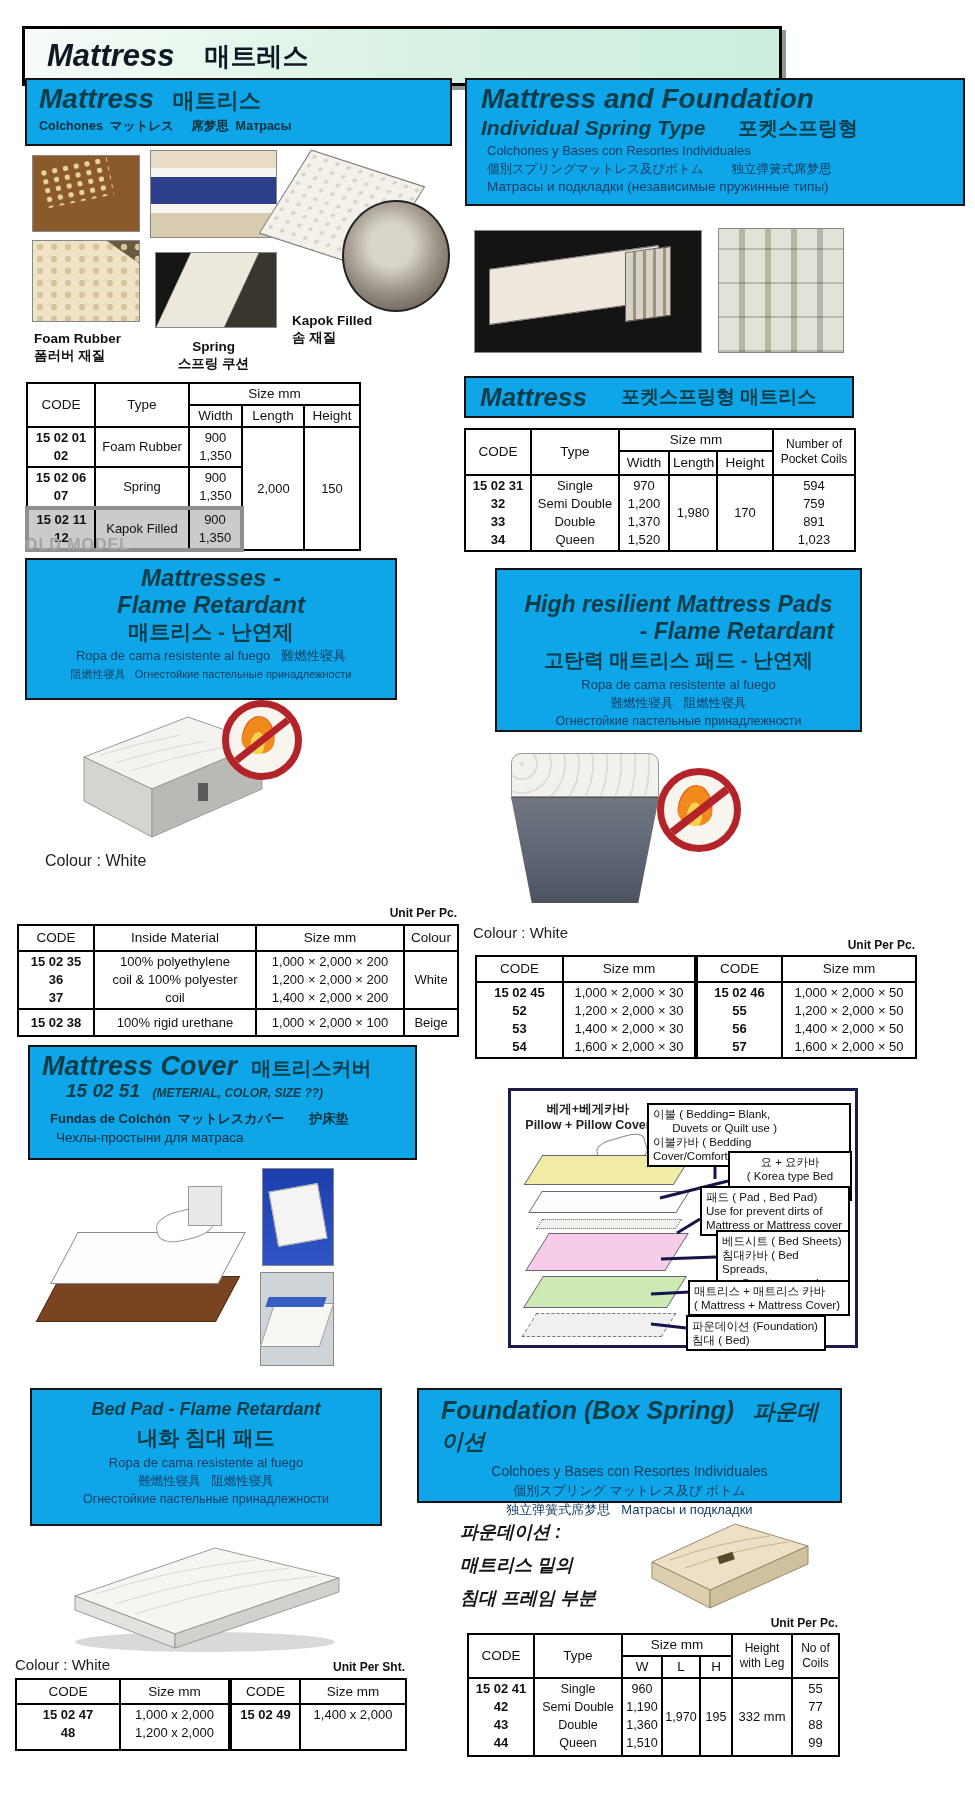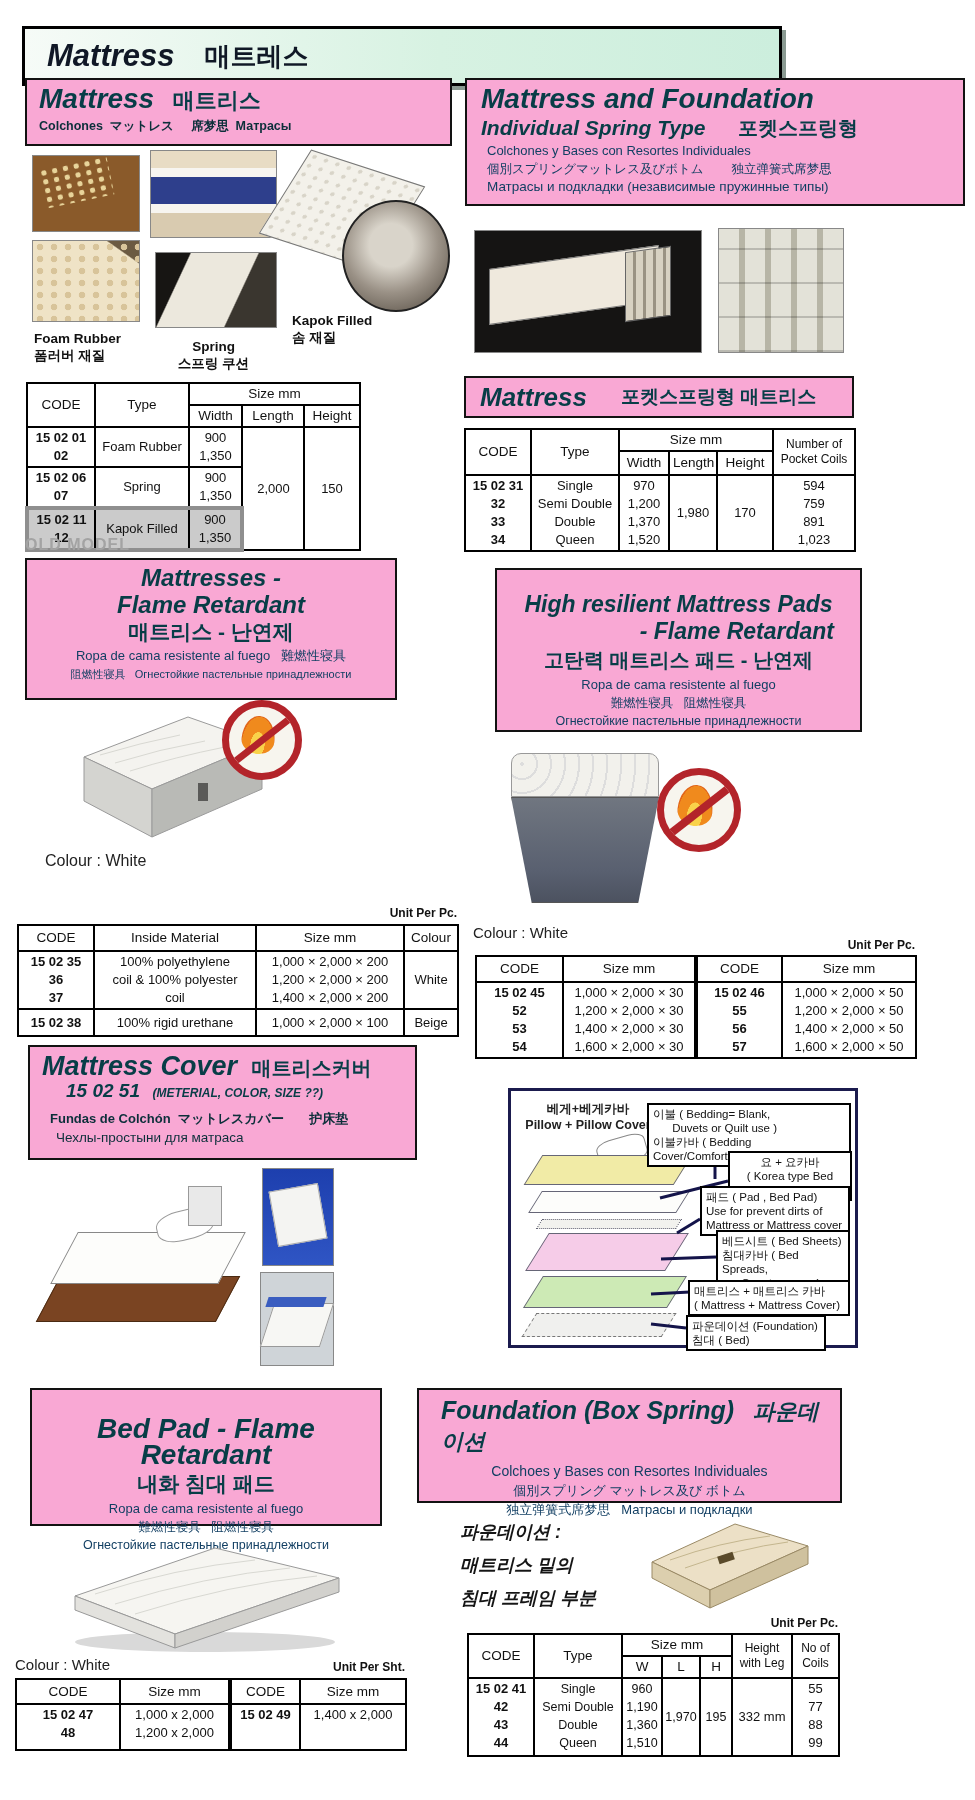--- a/index.html
+++ b/index.html
@@ -1,20 +1,20 @@
 <!DOCTYPE html>
 <html><head>
 <meta charset="utf-8">
 <style>
   html,body{margin:0;padding:0;background:#ffffff;}
   #canvas{position:relative;width:975px;height:1800px;background:#fff;
     font-family:"Liberation Sans","DejaVu Sans",sans-serif;color:#111;overflow:hidden;}
   .abs{position:absolute;box-sizing:border-box;}
   .pre{white-space:pre-wrap;}
-  .cy{background:#f9a8d4;border:2px solid #121212;}
+  .cy{background:#0ea5e9;border:2px solid #121212;}
   .tt{font-style:italic;font-weight:bold;color:#083d47;}
   .ko{font-weight:bold;color:#083d47;}
   .sub{color:#123f63;}
   .t{border-collapse:collapse;background:#fff;table-layout:fixed;}
   .t td{border:2px solid #000;font-size:13px;line-height:18px;text-align:center;
         vertical-align:middle;padding:1px 3px;box-sizing:border-box;}
   .t .hdr{font-size:13.5px;}
   .code{font-weight:bold;text-align:right;padding-right:9px;}
   .lt{text-align:left;padding-left:7px;}
   .thickl{border-left:4px solid #000 !important;}
@@ -207,21 +207,21 @@
   </div>
   <div class="abs photo" style="left:262px;top:1168px;width:72px;height:98px;background:linear-gradient(180deg,#1d3fae,#2f55c4);">
     <div class="abs" style="left:10px;top:18px;width:50px;height:56px;background:#f4f4f2;border:1px solid #aaa;transform:rotate(-10deg);"></div>
   </div>
   <div class="abs photo" style="left:260px;top:1272px;width:74px;height:94px;background:#cfd4d8;">
     <div class="abs" style="left:6px;top:30px;width:60px;height:44px;background:#f7f7f4;border:1px solid #999;transform:skewX(-18deg);"></div>
     <div class="abs" style="left:6px;top:24px;width:58px;height:10px;background:#3a5dc0;transform:skewX(-18deg);"></div>
   </div>
 
   <div class="abs cy" style="left:30px;top:1388px;width:352px;height:138px;text-align:center;padding-top:6px;">
-    <div class="tt" style="font-size:28px;line-height:26px;margin-top:20px;">Bed Pad - Flame Retardant</div>
+    <div class="tt" style="font-size:18px;line-height:26px;">Bed Pad - Flame Retardant</div>
     <div class="ko" style="font-size:21px;line-height:32px;">내화 침대 패드</div>
     <div class="sub" style="font-size:13px;line-height:18px;">Ropa de cama resistente al fuego</div>
     <div class="sub pre" style="font-size:12.5px;line-height:18px;">難燃性寝具   阻燃性寝具</div>
     <div class="sub" style="font-size:12.5px;line-height:18px;">Огнестойкие пастельные принадлежности</div>
   </div>
 
   <svg class="abs" style="left:55px;top:1538px;" width="295" height="118" viewBox="0 0 295 118">
     <ellipse cx="150" cy="104" rx="130" ry="10" fill="#d9d9d9"></ellipse>
     <polygon points="20,58 160,10 284,40 120,96" fill="#f6f5f1" stroke="#999"></polygon>
     <polygon points="20,58 120,96 120,110 20,72" fill="#e3e2de" stroke="#999"></polygon>

